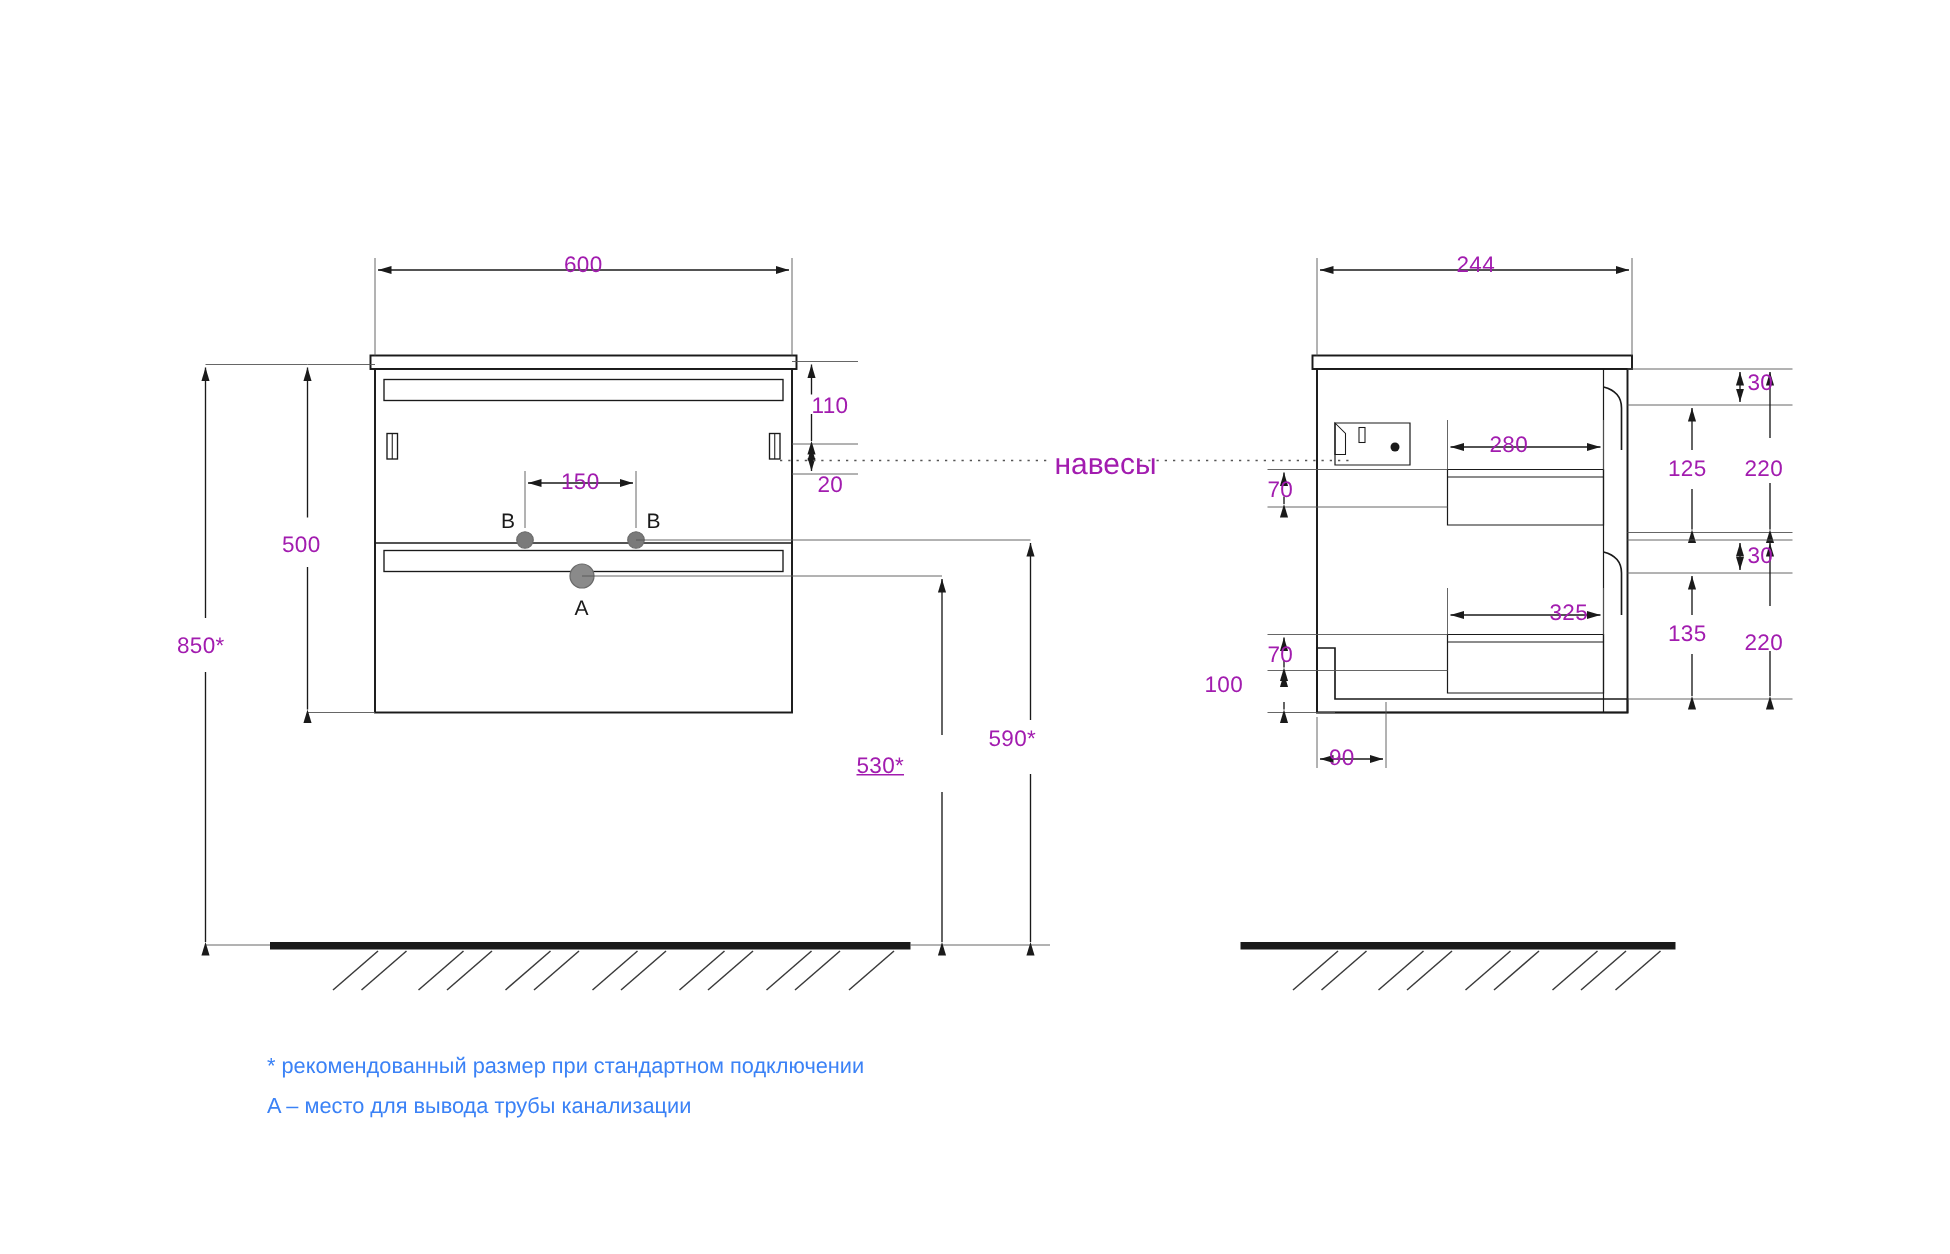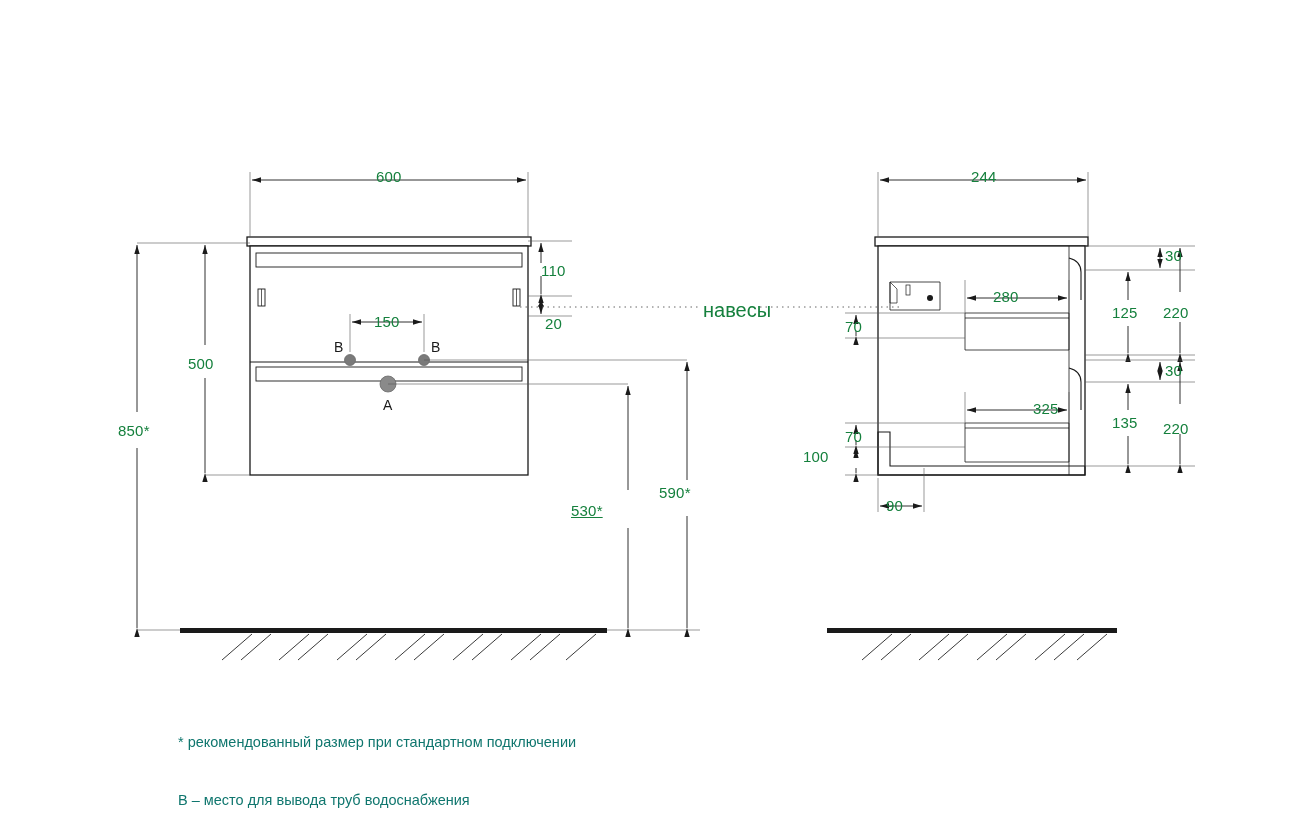--- a/index.html
+++ b/index.html
@@ -20,43 +20,42 @@
   }
   #drawing {
     position: absolute;
     left: 0;
     top: 0;
     width: 1300px;
     height: 836px;
   }
   .dim-label, .note-line, .callout-label {
     font-family: "Liberation Sans", sans-serif;
-    color: #15803d;
+    color: #a21caf;
     white-space: nowrap;
   }
   .dim-label {
     position: absolute;
     font-size: 15px;
     letter-spacing: 0.2px;
   }
   .callout-label {
     position: absolute;
     font-size: 20px;
   }
   .notes {
     position: absolute;
     left: 178px;
     top: 698px;
     width: 700px;
   }
   .note-line {
     font-size: 14.5px;
     line-height: 27px;
-    color: #0f766e;
-    margin-top: 31px;
+    color: #3b82f6;
   }
   .letter-label {
     position: absolute;
     font-size: 14px;
   }
 </style>
 </head>
 <body>
 
 <div id="stage">
@@ -276,16 +275,16 @@
   <div class="dim-label" style="left:1165px; top:362px;">30</div>
   <div class="dim-label" style="left:993px; top:400px;margin-left:40px;">325</div>
   <div class="dim-label" style="left:1112px; top:414px;">135</div>
   <div class="dim-label" style="left:1163px; top:420px;">220</div>
   <div class="dim-label" style="left:845px; top:428px;">70</div>
   <div class="dim-label" style="left:803px; top:448px;">100</div>
   <div class="dim-label" style="left:886px; top:497px;">90</div>
 
   <div class="notes">
     <div class="note-line">* рекомендованный размер при стандартном подключении</div>
-    <div class="note-line">B – место для вывода труб водоснабжения</div>
+    <div class="note-line">A – место для вывода трубы канализации</div>
   </div>
 
 </div>
 
 </body></html>

